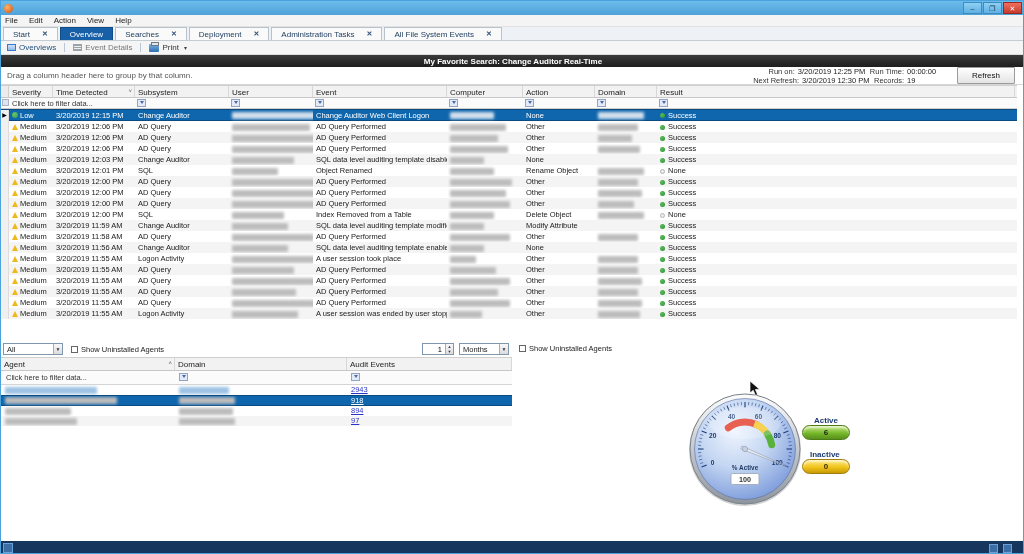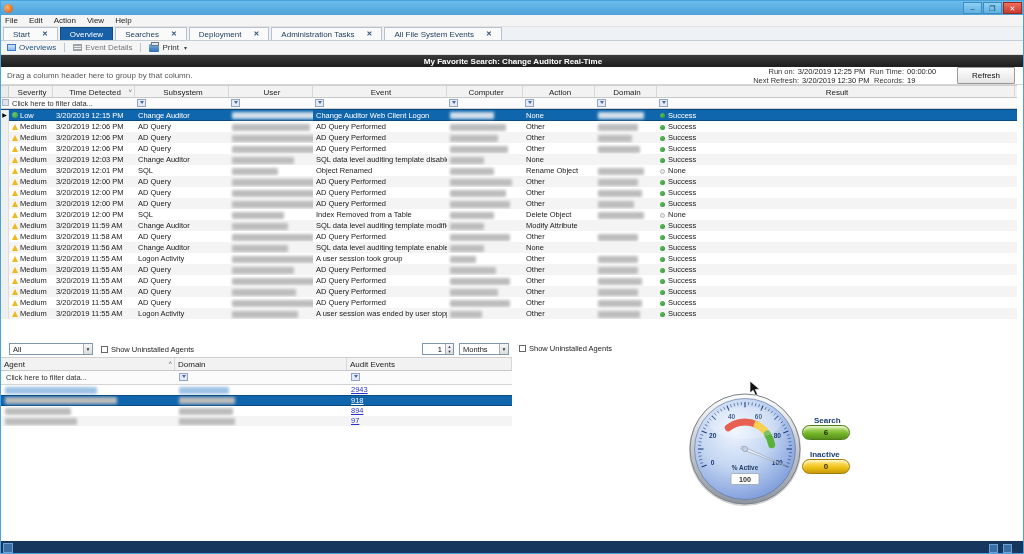--- a/index.html
+++ b/index.html
@@ -60,21 +60,21 @@
   .runinfo .rrow{display:flex;justify-content:flex-end;height:8px;line-height:8px;margin-bottom:1px;}
   .runinfo .lbl{color:#333;text-align:right;margin-right:3px;}
   .runinfo .val{text-align:left;}
   .runinfo .val.w72{width:72px;} .runinfo .val.w40{width:40px;}
   .refreshbtn{position:absolute;right:10px;top:0px;width:58px;height:17px;
     background:linear-gradient(#fefefe,#e4e4e4);border:1px solid #9a9a9a;font-size:8px;color:#111;
     text-align:center;line-height:15px;border-radius:1px;}
 
   
   .gridhead{position:absolute;left:0;top:84px;width:1016px;height:13px;background:#f2f2f2;
-    border-top:1px solid #cfcfcf;border-bottom:1px solid #c8c8c8;display:flex;text-align:center;}
+    border-top:1px solid #cfcfcf;border-bottom:1px solid #c8c8c8;display:flex;}
   .hcell{height:100%;border-right:1px solid #d8d8d8;font-size:8px;color:#222;padding:2px 0 0 3px;
     white-space:nowrap;overflow:hidden;position:relative;}
   .hcell .sort{position:absolute;right:2px;top:2px;font-size:6px;color:#555;}
   .gutterhead{width:8px;background:#ececec;border-right:1px solid #cfcfcf;}
   .filterrow{position:absolute;left:0;top:97px;width:1016px;height:11px;background:#fbfbfb;
     border-bottom:1px solid #cfcfcf;font-size:7.5px;color:#333;}
   .filterrow .ftxt{position:absolute;left:11px;top:1px;}
   .fico{position:absolute;top:1px;width:9px;height:8px;background:#e4eaf6;border:1px solid #92a4c4;}
   .fico:after{content:"";position:absolute;left:2px;top:1px;width:0;height:0;
     border-left:2px solid transparent;border-right:2px solid transparent;border-top:3px solid #4a6aa8;}
@@ -454,21 +454,21 @@
       </div>
       <div class="erow">
         <div class="gut"></div>
         <div class="c sevwrap" style="width: 44px;">
           <div class="tri-med"></div>
           <span>Medium</span>
         </div>
         <div class="c" style="width: 82px;">3/20/2019 11:55 AM</div>
         <div class="c" style="width: 94px;">Logon Activity</div>
         <div class="c" style="width: 84px;"><span class="blur" style="width: 92px;"></span></div>
-        <div class="c" style="width: 134px;">A user session took group</div>
+        <div class="c" style="width: 134px;">A user session took place</div>
         <div class="c" style="width: 76px;"><span class="blur" style="width: 26px;"></span></div>
         <div class="c" style="width: 72px;">Other</div>
         <div class="c" style="width: 62px;"><span class="blur" style="width: 40px;"></span></div>
         <div class="c" style="width: 358px;"><span class="rdot success"></span><span>Success</span></div>
       </div>
       <div class="erow alt">
         <div class="gut"></div>
         <div class="c sevwrap" style="width: 44px;">
           <div class="tri-med"></div>
           <span>Medium</span>
@@ -538,21 +538,21 @@
         <div class="c" style="width: 84px;"><span class="blur" style="width: 66px;"></span></div>
         <div class="c" style="width: 134px;">A user session was ended by user stopping...</div>
         <div class="c" style="width: 76px;"><span class="blur" style="width: 32px;"></span></div>
         <div class="c" style="width: 72px;">Other</div>
         <div class="c" style="width: 62px;"><span class="blur" style="width: 42px;"></span></div>
         <div class="c" style="width: 358px;"><span class="rdot success"></span><span>Success</span></div>
       </div>
     </div>
 
   <div class="ctrlrow">
-    <div class="dd" style="width:84px;margin-left:8px;">
+    <div class="dd" style="width:60px;margin-left:2px;">
       <span>All</span>
         <span class="arr">▼</span>
     </div>
     <span class="cb" style="margin-left:8px;"></span>
     <span class="clabel">Show Uninstalled Agents</span>
     <div class="spin" style="position:absolute;right:58px;">
       <span>1</span><span class="ud">▲<br>▼</span>
     </div>
     <div class="dd" style="width:50px;position:absolute;right:3px;">
       <span>Months</span>
@@ -678,21 +678,21 @@
   <g transform="rotate(112.5 58 58)">
     <polygon points="58,12 56.4,62 59.6,62" fill="#e8ecf4" stroke="#8a94a8" stroke-width="0.5"></polygon>
   </g>
   <circle cx="58" cy="58" r="2.6" fill="#c8d2e4" stroke="#8a94a8" stroke-width="0.6"></circle>
   <ellipse cx="58" cy="32" rx="36" ry="16" fill="#ffffff" opacity="0.22"></ellipse>
 </svg></div>
   <svg class="cursor" viewBox="0 0 12 16">
     <path d="M1,0 L1,12 L4.2,9.3 L6.5,14.5 L8.6,13.5 L6.4,8.5 L10.5,8.2 Z" fill="#111" stroke="#fff" stroke-width="0.7"></path>
   </svg>
 
-  <div class="plabel active">Search</div>
+  <div class="plabel active">Active</div>
   <div class="pill active">6</div>
   <div class="plabel inactive">Inactive</div>
   <div class="pill inactive">0</div>
 
   <div class="taskbar">
     <div class="tsq" style="left:2px;"></div>
     <div class="tsq" style="left:988px;width:9px;height:9px;top:3px;"></div>
     <div class="tsq" style="left:1002px;width:9px;height:9px;top:3px;"></div>
   </div>
 

